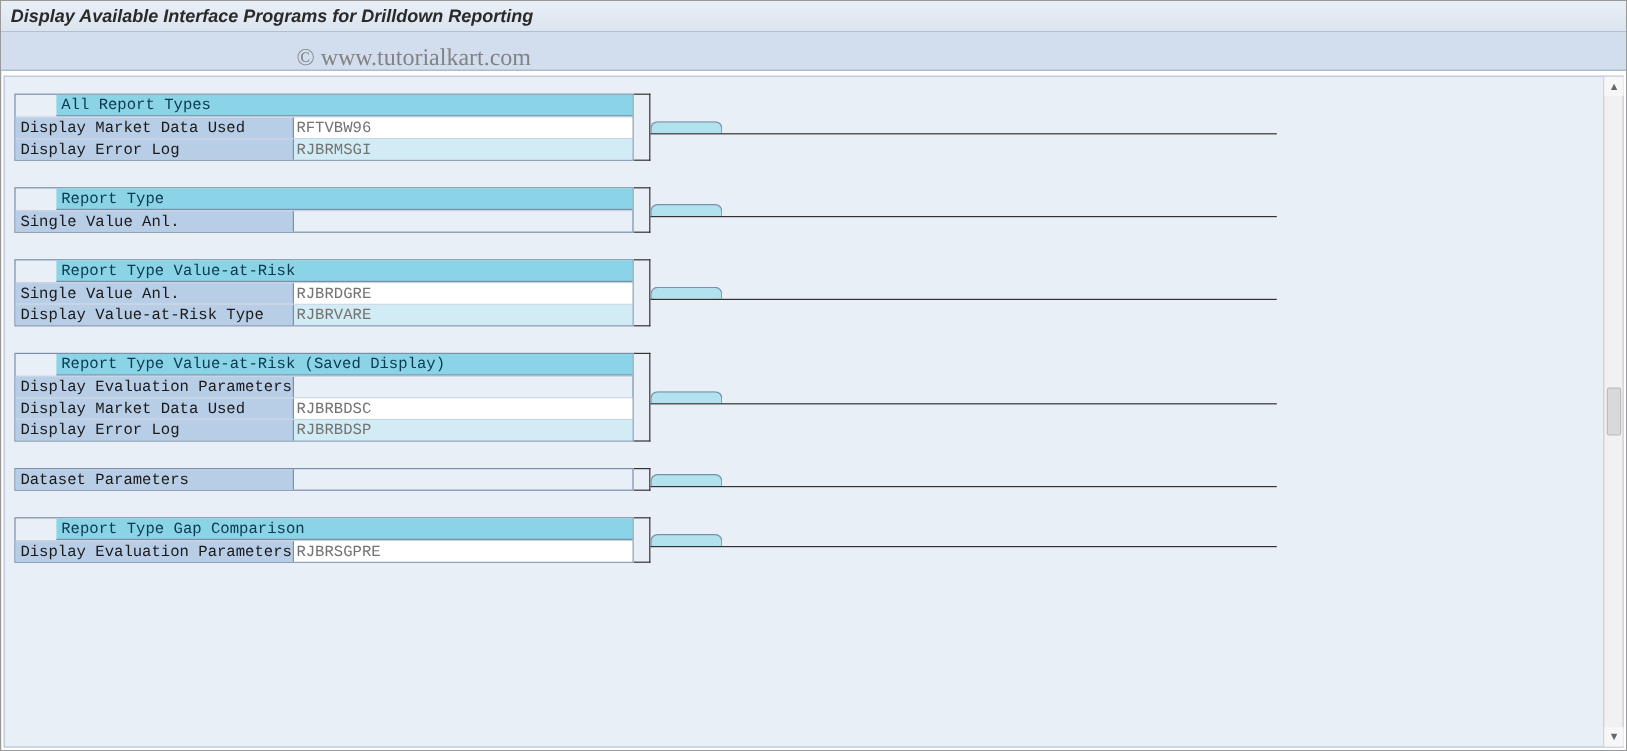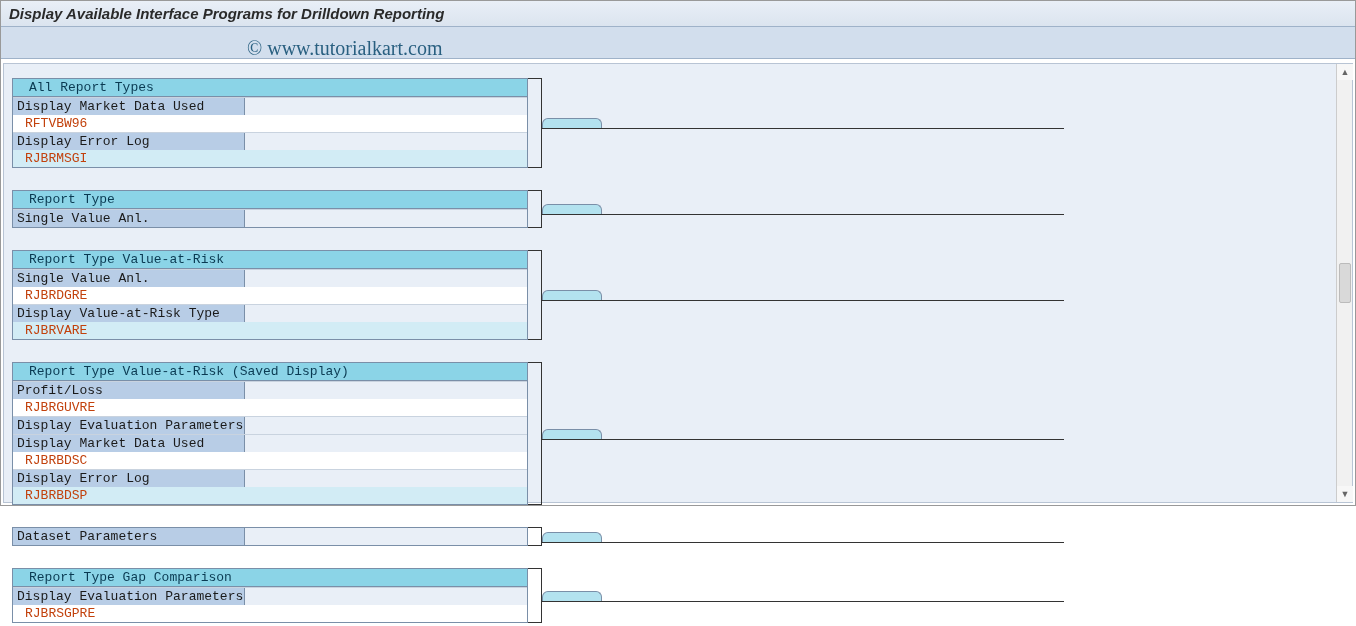--- a/index.html
+++ b/index.html
@@ -1,17 +1,17 @@
 <!DOCTYPE html>
 <html><head>
 <meta charset="utf-8">
 <style>
   * { box-sizing: border-box; margin: 0; padding: 0; }
   html, body { width: 1356px; height: 626px; overflow: hidden; font-family: Arial, Helvetica, sans-serif; background: #fff; }
-  .outer-border { width: 1356px; height: 506px; border: 1px solid #999; position: relative; background: #fff; }
+  .outer-border { width: 1356px; height: 626px; border: 1px solid #999; position: relative; background: #fff; }
 
   .title-bar {
     background: linear-gradient(#e9eff7, #dbe4ef);
     border-bottom: 1px solid #9fb2c9;
     padding: 4px 8px;
     font-size: 15px;
     font-weight: bold;
     font-style: italic;
     color: #2a2a2a;
   }
@@ -19,21 +19,21 @@
     background: #d2deed;
     height: 32px;
     border-bottom: 1px solid #9fb2c9;
     position: relative;
   }
   .watermark {
     position: absolute;
     left: 246px;
     top: 36px;
     font-size: 20px;
-    color: #0c4a6e;
+    color: #737373;
     opacity: 0.85;
     font-family: Georgia, 'Times New Roman', serif;
     pointer-events: none;
     z-index: 50;
   }
 
   .content-wrap {
     position: absolute;
     top: 62px; left: 2px; right: 2px; bottom: 2px;
     background: #e9eff7;
@@ -67,44 +67,44 @@
     width: 516px;
     position: relative;
     z-index: 2;
     background: #e9eff7;
   }
   .group-header {
     background: #8bd4e7;
     color: #0a3a52;
     font-family: 'Courier New', monospace;
     font-size: 13px;
-    padding: 1px 16px;
+    padding: 1px 4px;
     border-bottom: 1px solid #7a8fa8;
+    margin-left: 34px;
   }
   .group-row {
     display: flex;
     border-top: 1px solid #c9d3df;
     font-family: 'Courier New', monospace;
     font-size: 13px;
-    flex-direction: column;
   }
   .group-row:first-of-type { border-top: none; }
   .row-label {
     width: 232px;
     background: #b8cde6;
     padding: 1px 4px;
     color: #1a1a1a;
     border-right: 1px solid #7a8fa8;
     white-space: nowrap;
   }
   .row-value {
     flex: 1;
     background: #ffffff;
-    padding: 1px 12px;
-    color: #c2410c;
+    padding: 1px 2px;
+    color: #737373;
     white-space: nowrap;
   }
   .row-value.alt { background: #d2ecf5; }
 
   .right-lines {
     position: absolute;
     left: 516px;
     top: 0;
     bottom: 0;
     width: 536px;
@@ -200,24 +200,20 @@
           <div class="right-lines">
             <div class="bracket"></div>
             <div class="tab-stub"></div>
             <div class="tab-line"></div>
           </div>
         </div>
         <div class="group">
           <div class="group-box">
             <div class="group-header">Report Type Value-at-Risk (Saved Display)</div>
             <div class="group-row">
-              <div class="row-label">Profit/Loss</div>
-              <div class="row-value">RJBRGUVRE</div>
-            </div>
-            <div class="group-row">
               <div class="row-label">Display Evaluation Parameters</div>
             </div>
             <div class="group-row">
               <div class="row-label">Display Market Data Used</div>
               <div class="row-value">RJBRBDSC</div>
             </div>
             <div class="group-row">
               <div class="row-label">Display Error Log</div>
               <div class="row-value alt">RJBRBDSP</div>
             </div>

